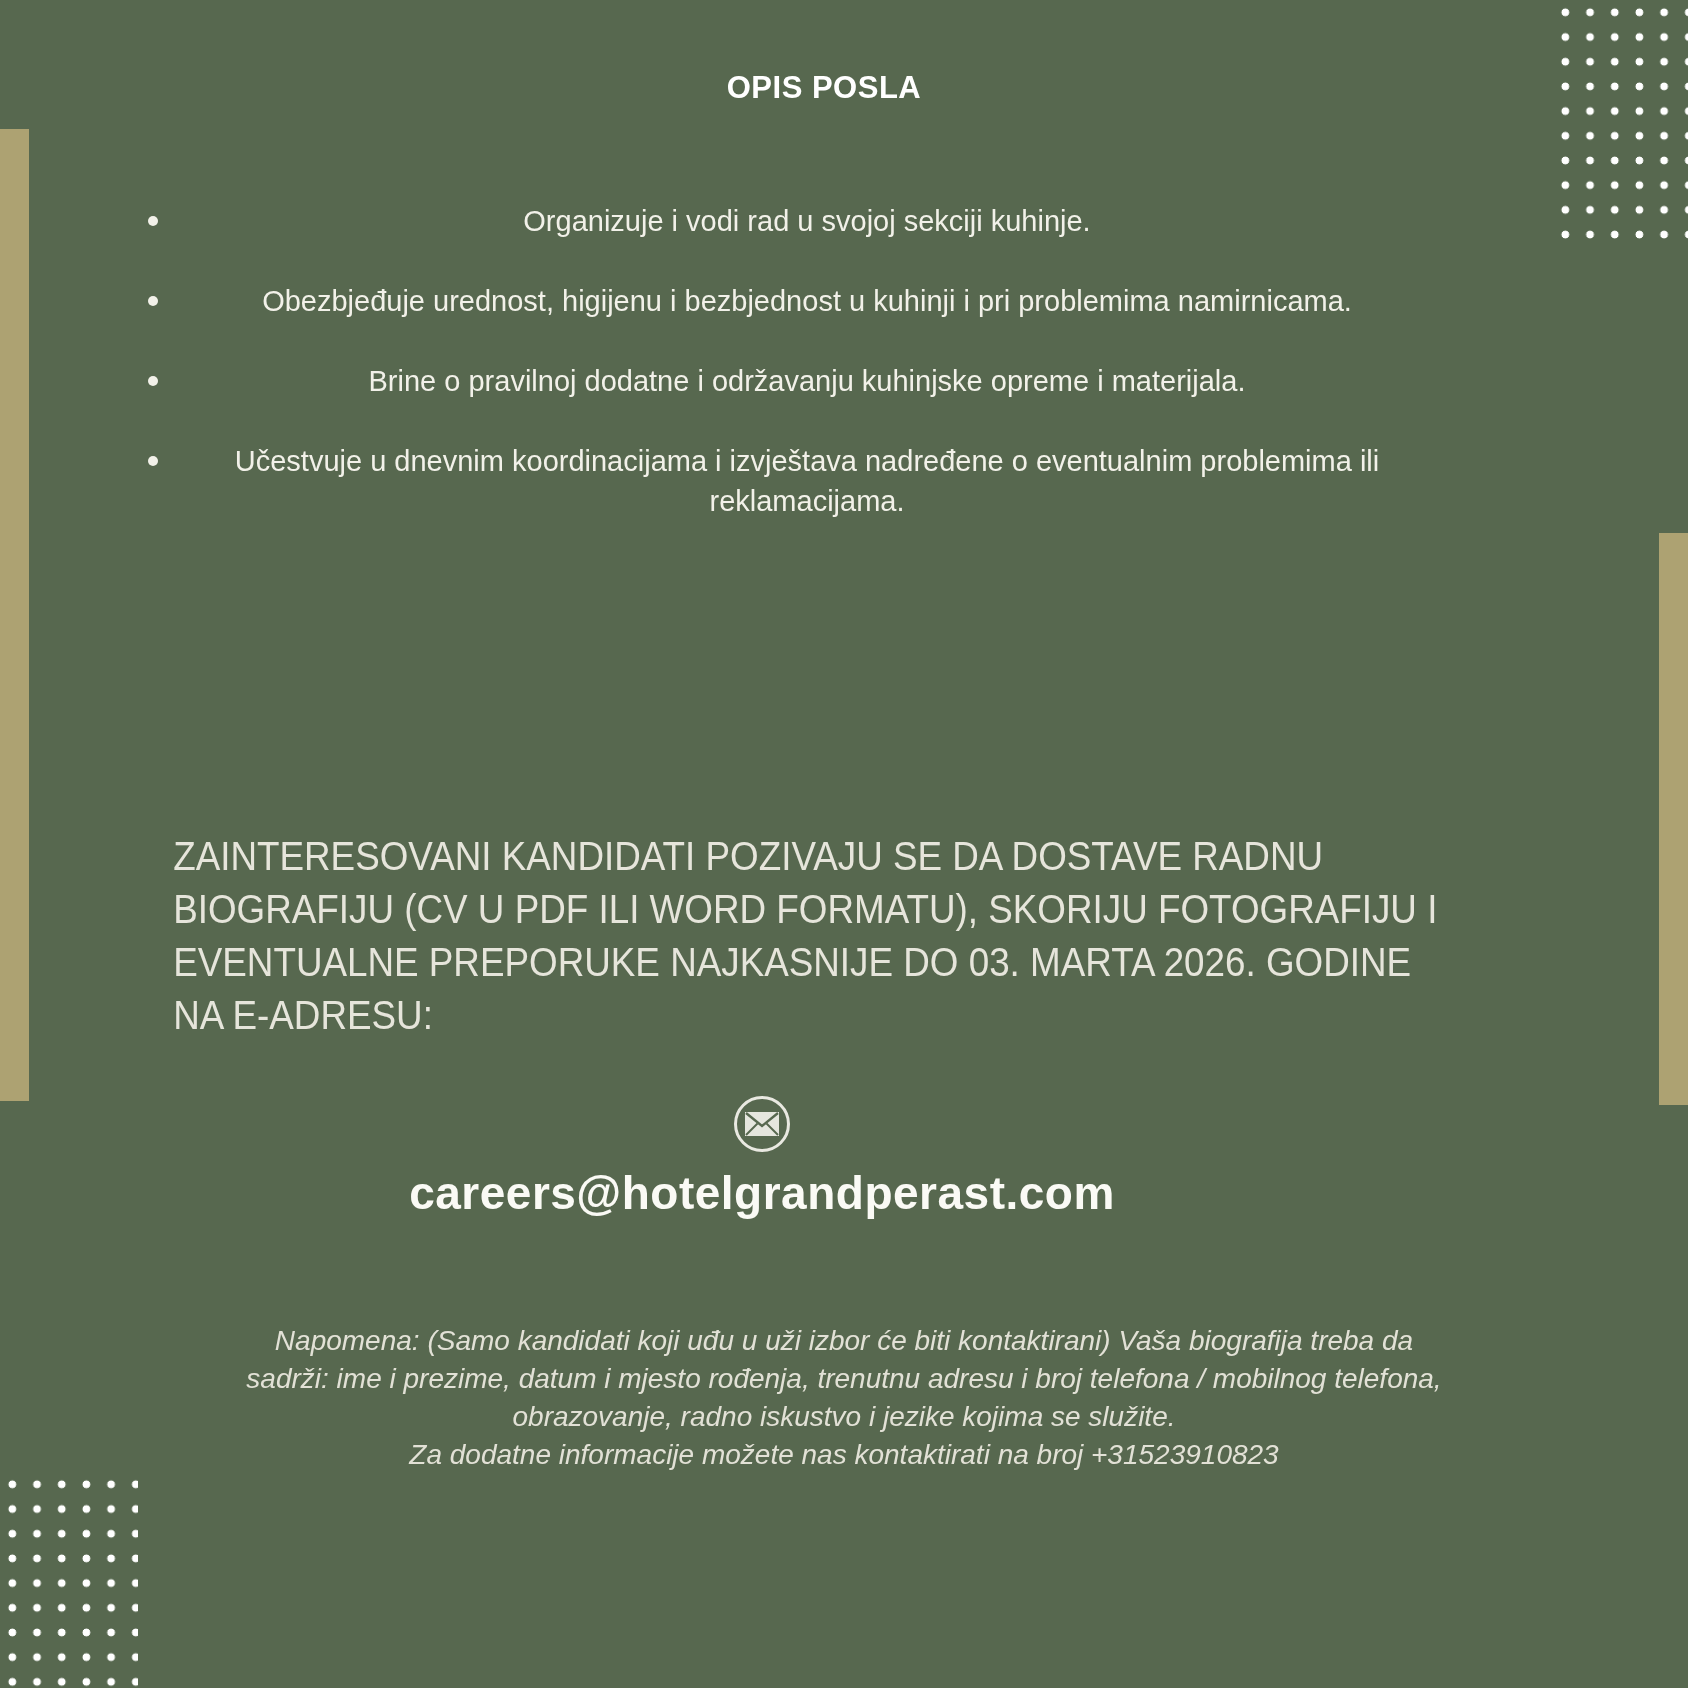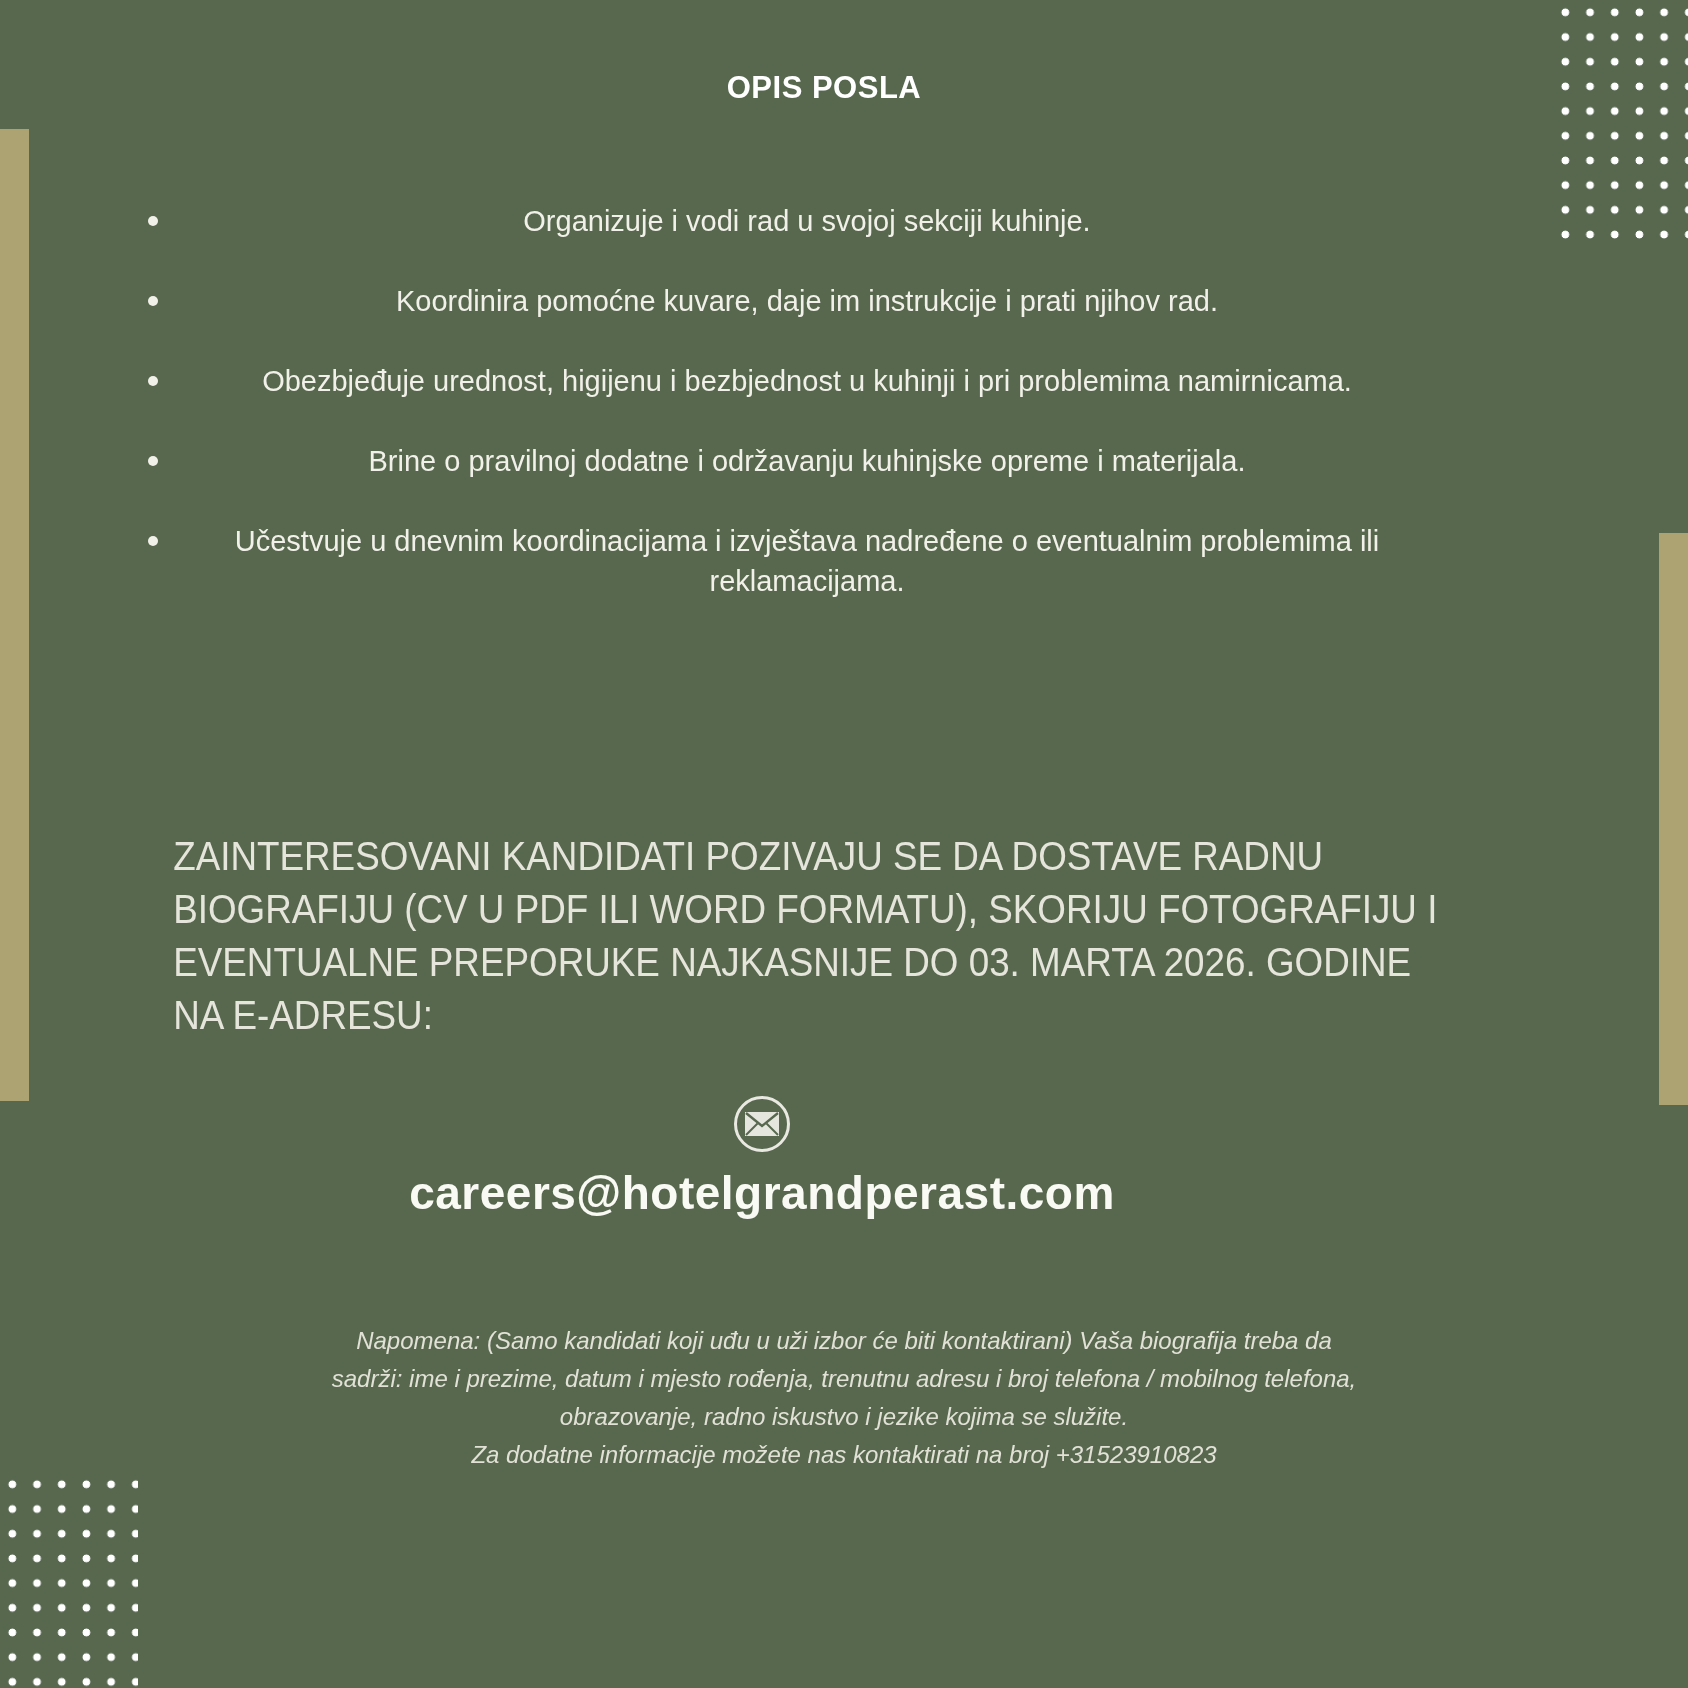--- a/index.html
+++ b/index.html
@@ -87,21 +87,21 @@
   }
 
   
   .note {
     position: absolute; top: 1322px; left: 80px; width: 1528px;
     text-align: center;
   }
   .note-line {
     white-space: nowrap;
     line-height: 38px;
-    font-size: 24px; font-style: italic;
+    font-size: 28px; font-style: italic;
     color: #E2E1D6;
   }
 </style>
 </head>
 <body>
 
 <div class="canvas">
 
   <div class="bar-left"></div>
   <div class="bar-right"></div>
@@ -111,24 +111,20 @@
   <div class="title">OPIS POSLA</div>
 
   <ul class="duties">
 
       <li class="duty">
         <span class="dot"></span>
         <span class="duty-text">Organizuje i vodi rad u svojoj sekciji kuhinje.</span>
       </li>
 
 
-      <li class="duty">
-        <span class="dot"></span>
-        <span class="duty-text">Koordinira pomoćne kuvare, daje im instrukcije i prati njihov rad.</span>
-      </li>
 
       <li class="duty">
         <span class="dot"></span>
         <span class="duty-text">Obezbjeđuje urednost, higijenu i bezbjednost u kuhinji i pri problemima namirnicama.</span>
       </li>
 
       <li class="duty">
         <span class="dot"></span>
         <span class="duty-text">Brine o pravilnoj dodatne i održavanju kuhinjske opreme i materijala.</span>
       </li>

